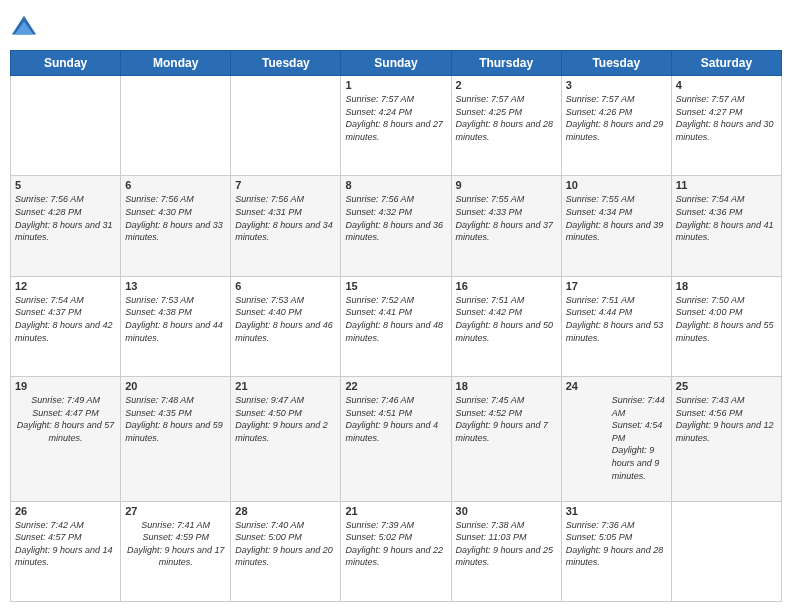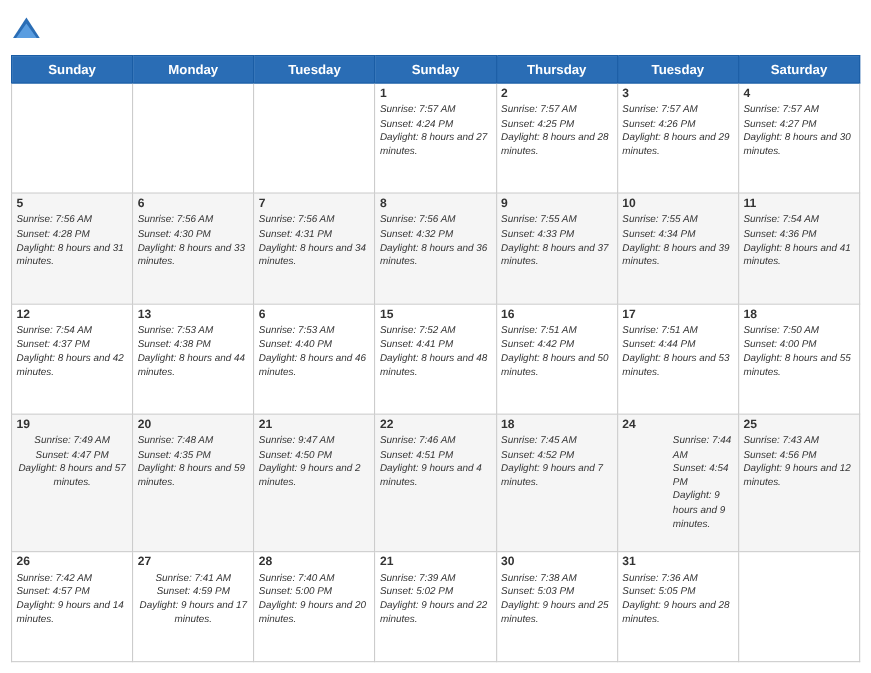--- a/index.html
+++ b/index.html
@@ -320,21 +320,21 @@
           </td>
           <td>
             <span class="day-number">21</span>
             <div class="day-info" style="white-space: pre-line;">Sunrise: 7:39 AM
 Sunset: 5:02 PM
 Daylight: 9 hours and 22 minutes.</div>
           </td>
           <td>
             <span class="day-number">30</span>
             <div class="day-info" style="white-space: pre-line;">Sunrise: 7:38 AM
-Sunset: 5:03 PM
+Sunset: 11:03 PM
 Daylight: 9 hours and 25 minutes.</div>
           </td>
           <td>
             <span class="day-number">31</span>
             <div class="day-info" style="white-space: pre-line;">Sunrise: 7:36 AM
 Sunset: 5:05 PM
 Daylight: 9 hours and 28 minutes.</div>
           </td>
           <td class="empty-cell"></td>
         </tr>

